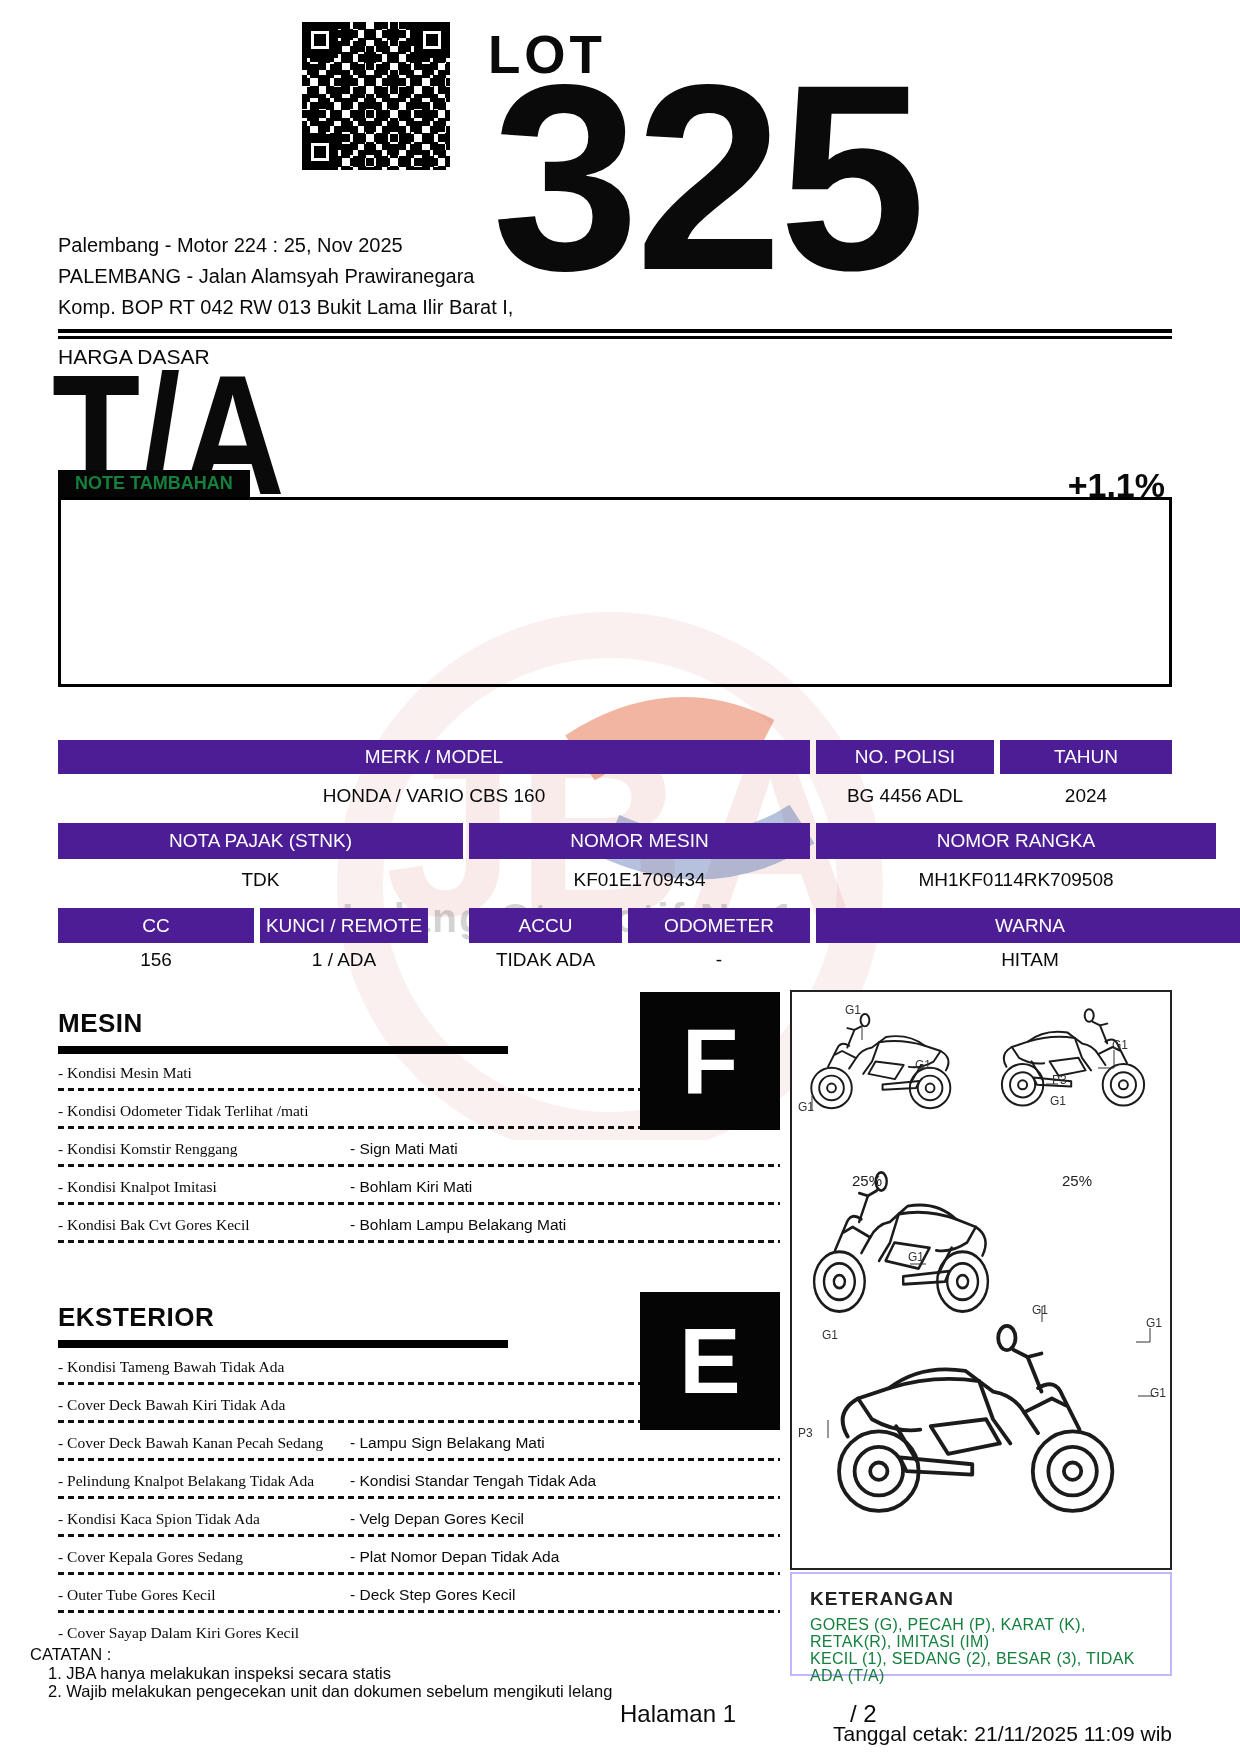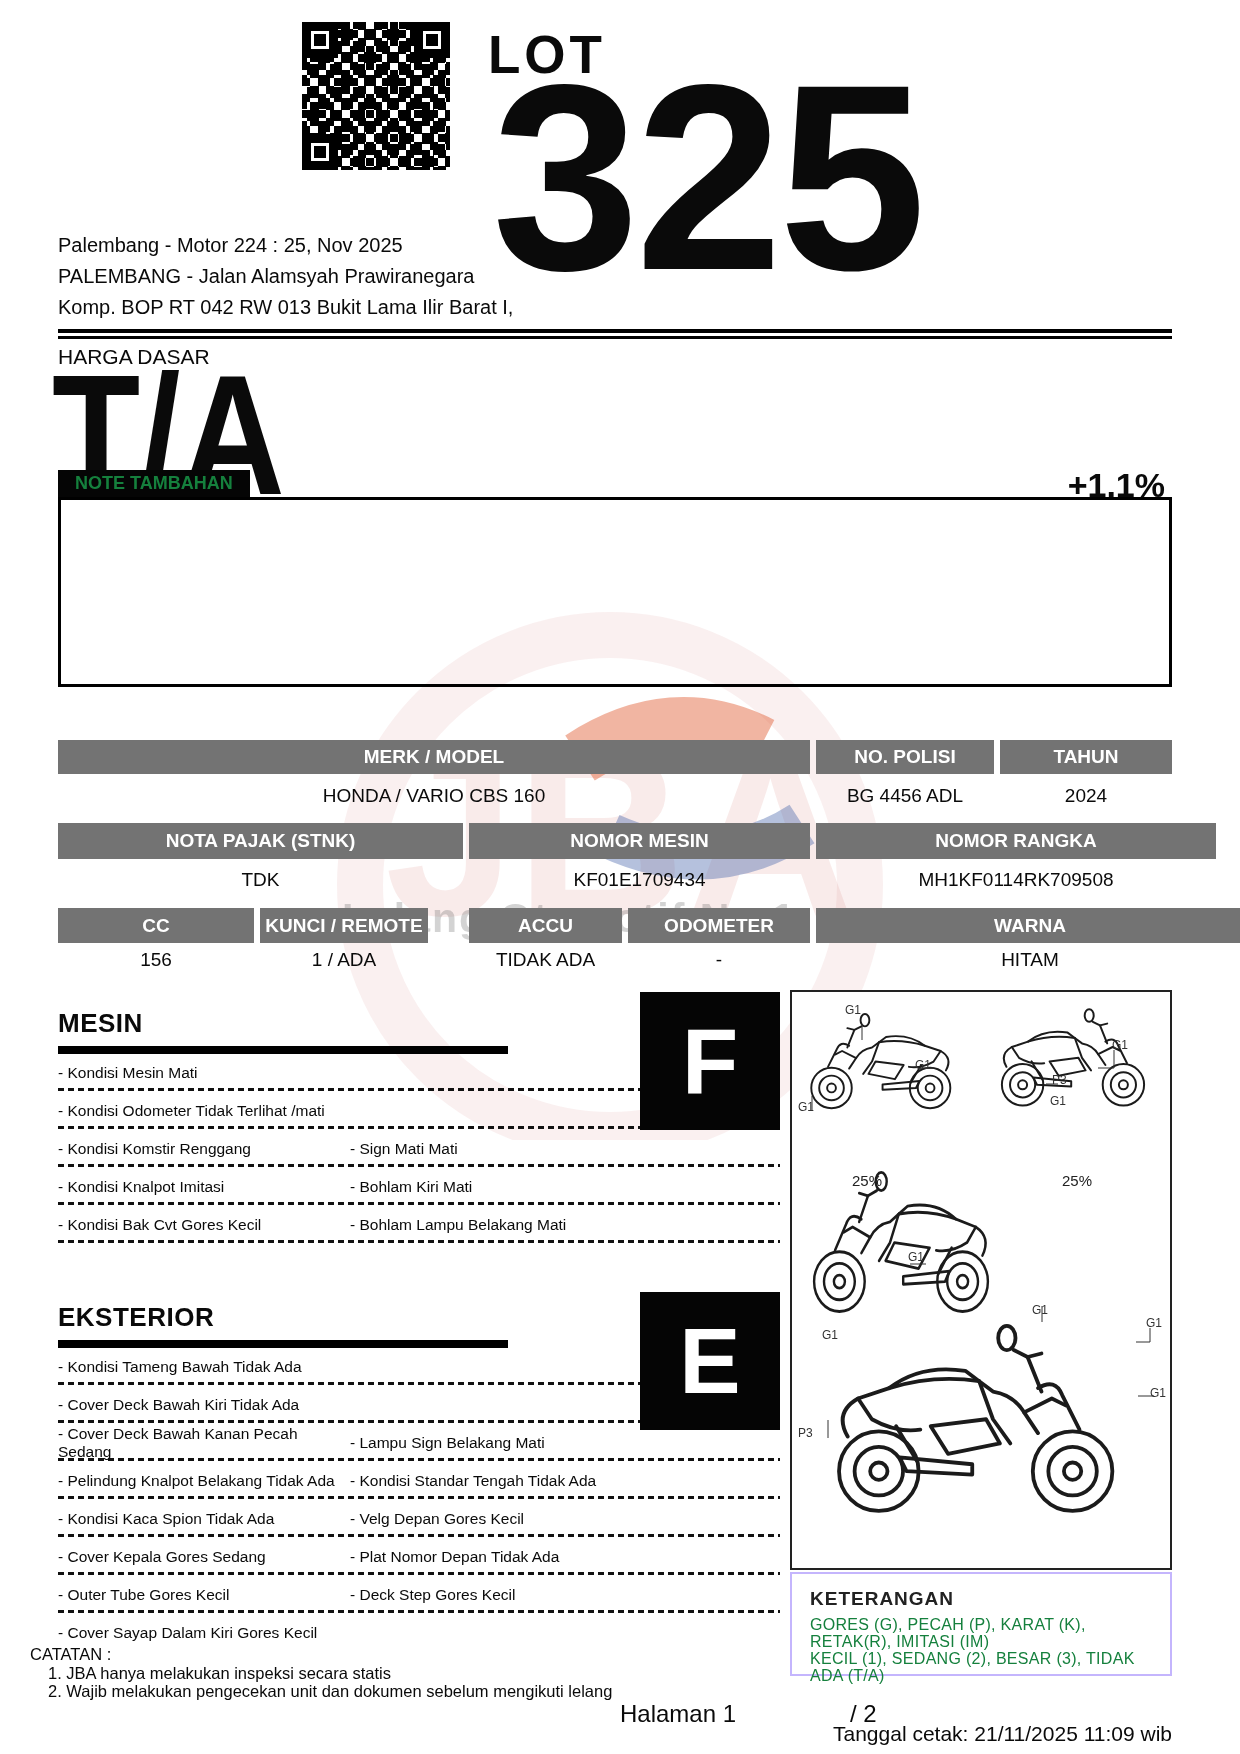--- a/index.html
+++ b/index.html
@@ -22,36 +22,36 @@
   .rule1{left:58px;top:329px;width:1114px;height:4px;background:#000;}
   .rule2{left:58px;top:336px;width:1114px;height:3px;background:#000;}
   .harga-label{left:58px;top:345px;font-size:21px;}
   .harga-value{left:52px;top:350px;font-size:170px;font-weight:bold;line-height:1;
                transform:scaleX(0.85);transform-origin:left top;}
   .pct-adj{right:75px;top:466px;font-size:34px;font-weight:bold;}
   .note-bar{left:58px;top:470px;width:192px;height:27px;background:#050505;color:#15803d;
             font-size:18px;font-weight:bold;display:flex;align-items:center;padding-left:17px;box-sizing:border-box;}
   .note-box{left:58px;top:497px;width:1114px;height:190px;border:3px solid #000;box-sizing:border-box;z-index:1;font-size:18px;padding:8px;}
   
-  .bar{background:#737373;color:#fff;font-weight:bold;font-size:19px;display:flex;align-items:center;justify-content:center;z-index:2;}
+  .bar{background:#4c1d95;color:#fff;font-weight:normal;font-size:19px;display:flex;align-items:center;justify-content:center;z-index:2;}
   .val{font-size:19px;display:flex;align-items:center;justify-content:center;z-index:2;}
   .r1{top:740px;height:34px}.v1{top:782px;height:28px}
   .r2{top:823px;height:36px}.v2{top:866px;height:28px}
   .r3{top:908px;height:35px}.v3{top:946px;height:28px}
   .c-merk{left:58px;width:752px}.c-nopol{left:816px;width:178px}.c-tahun{left:1000px;width:172px}
   .c-pajak{left:58px;width:405px}.c-nmesin{left:469px;width:341px}.c-rangka{left:816px;width:400px}
   .c-cc{left:58px;width:196px}.c-kunci{left:260px;width:168px}.c-accu{left:469px;width:153px}
   .c-odo{left:628px;width:182px}.c-warna{left:816px;width:428px}
   
   .section{left:58px;width:722px;z-index:2;}
   .sec-title{font-size:26px;font-weight:bold;letter-spacing:0.5px;}
   .sec-bar{width:450px;height:8px;background:#000;margin-top:7px;}
   .chk{margin-top:3px;}
   .chk-row{height:31px;display:flex;align-items:center;font-size:15.5px;}
-  .chk-left{width:292px;flex:none;}
+  .chk-left{width:292px;flex:none;font-family:Liberation Serif, serif;}
   .chk-right{flex:1;}
   .chk-dot{height:3px;margin-bottom:4px;
      background:repeating-linear-gradient(90deg,#111 0 6px,transparent 6px 10px);}
   .grade{width:140px;height:138px;background:#050505;color:#fff;display:flex;align-items:center;
          justify-content:center;font-size:92px;font-weight:bold;z-index:3;left:640px;}
   .grade-f{top:992px}.grade-e{top:1292px}
   
   .diagram-box{left:790px;top:990px;width:382px;height:580px;border:2px solid #222;box-sizing:border-box;z-index:1;background:#fff;}
   .keterangan-box{left:790px;top:1572px;width:382px;height:104px;border:2px solid #c4b5fd;box-sizing:border-box;
                   z-index:1;padding:14px 18px 0;background:#fff;}

